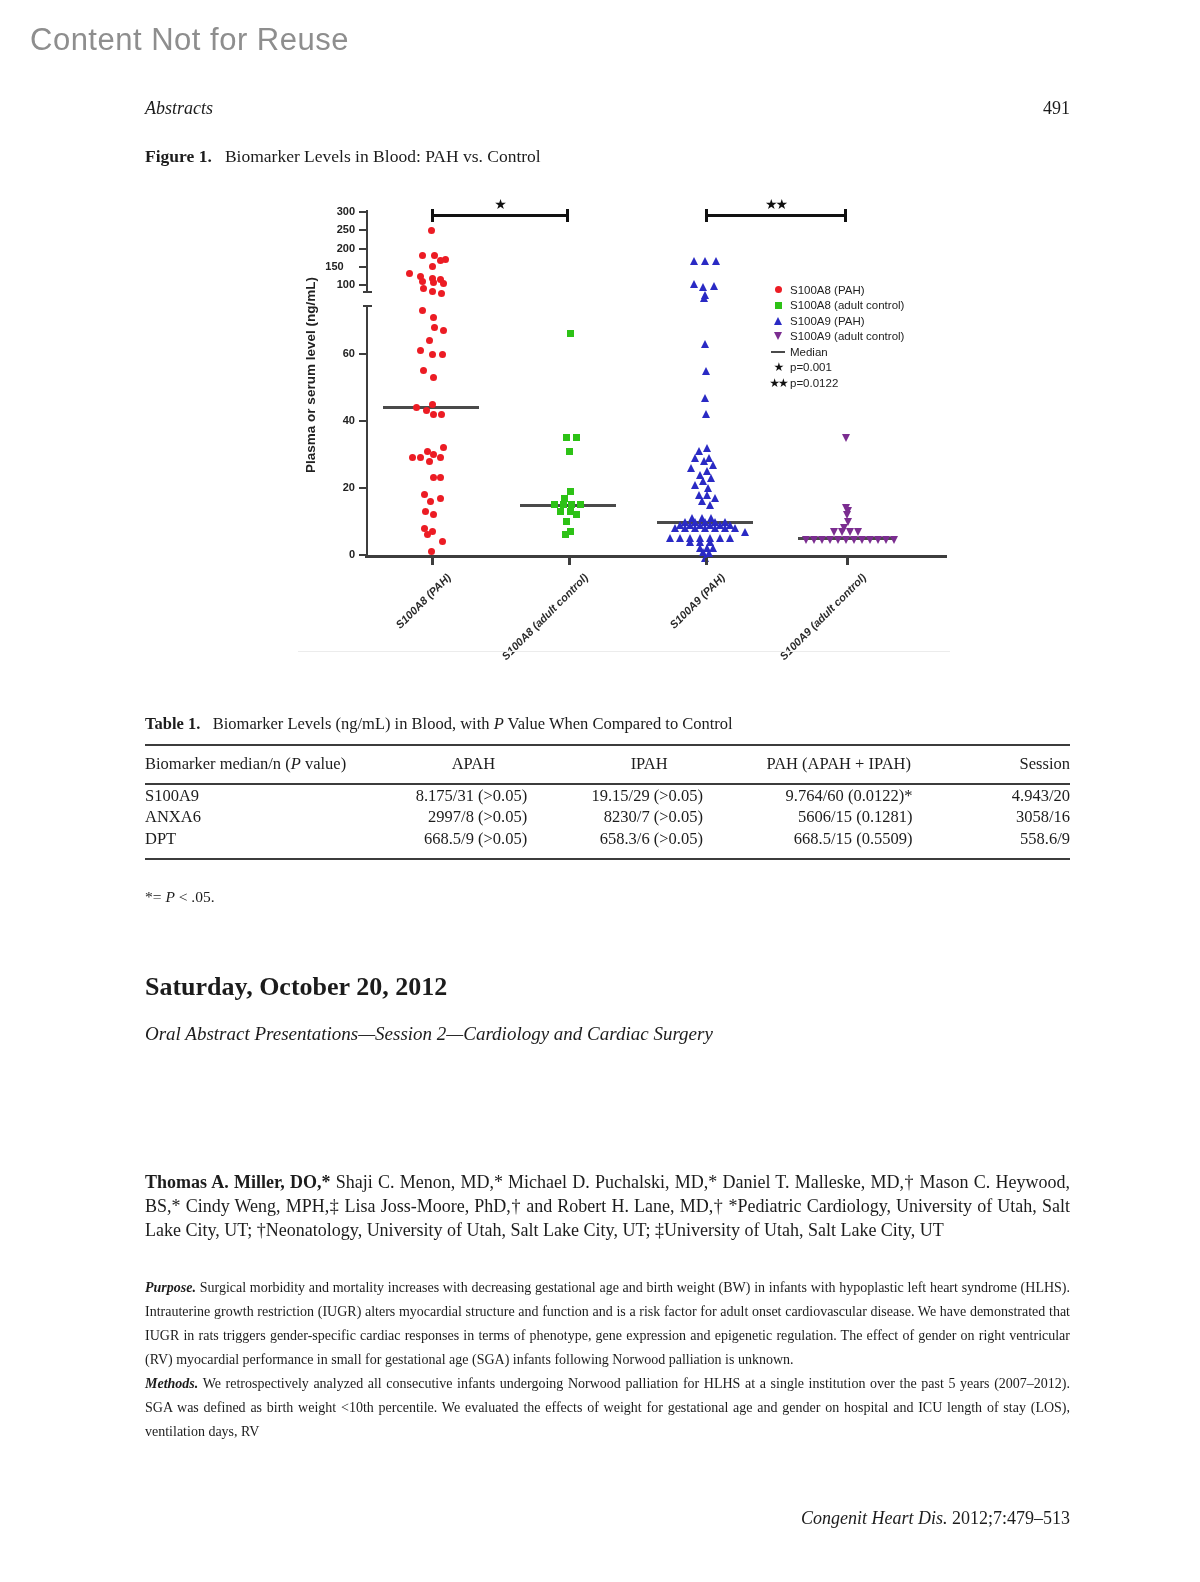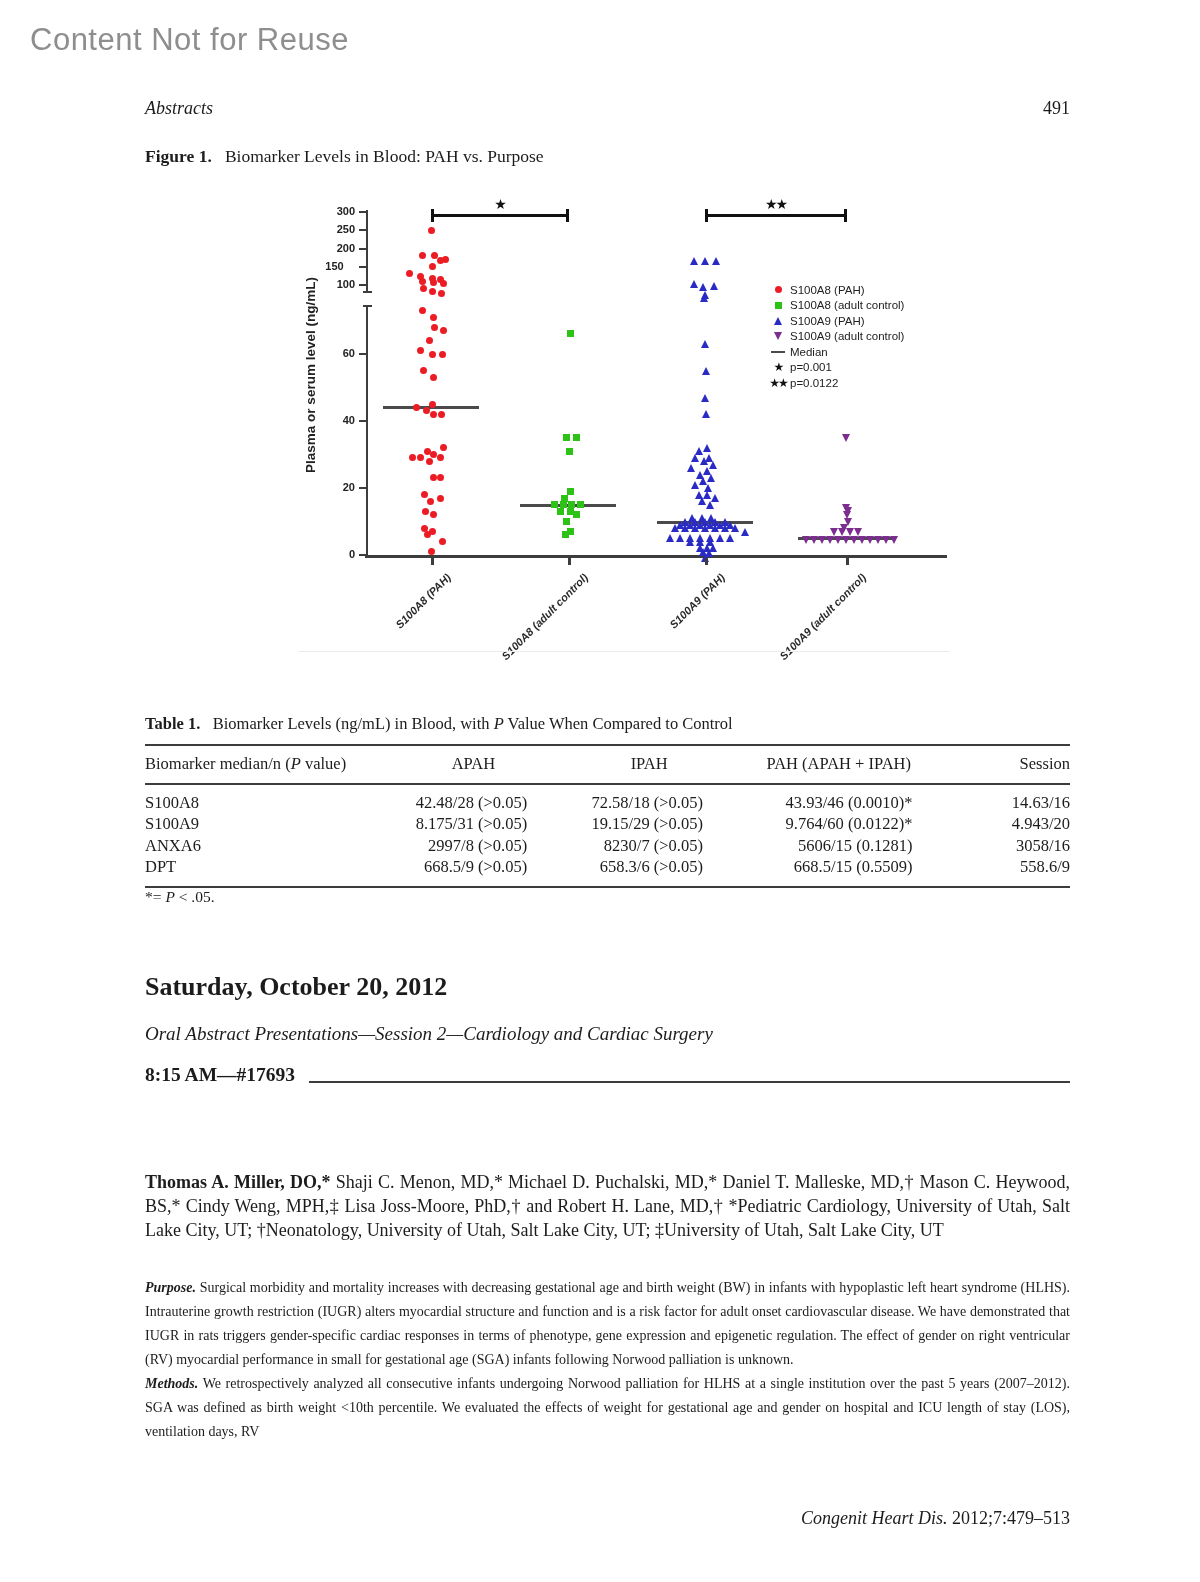--- a/index.html
+++ b/index.html
@@ -89,21 +89,21 @@
   <div class="abs watermark">Content Not for Reuse</div>
 
   <div class="abs runhead">
     <span class="rtitle">Abstracts</span>
     <span>491</span>
   </div>
 
   <div class="abs figcap">
     <b>Figure 1.</b>
     <span>&nbsp;</span>
-    <span>Biomarker Levels in Blood: PAH vs. Purpose</span>
+    <span>Biomarker Levels in Blood: PAH vs. Control</span>
   </div>
 
   <div class="abs" id="plot">
       <div class="vline" style="left: 68px; top: 20px; height: 83px;"></div>
       <div class="vline" style="left: 68px; top: 115px; height: 252px;"></div>
       <div class="hcap" style="left: 65px; top: 101px; width: 9px;"></div>
       <div class="hcap" style="left: 65px; top: 115px; width: 9px;"></div>
       <div class="xaxis" style="left: 67px; top: 365px; width: 582px;"></div>
       <div class="tick" style="left: 61px; top: 21px; width: 7px;"></div>
       <div class="ylab" style="left: 0px; width: 57px; top: 15px;">300</div>
@@ -353,27 +353,20 @@
       <thead>
         <tr>
           <th class="c0"><span>Biomarker median/n (</span><i class="pv">P</i><span> value)</span></th>
           <th class="c1">APAH</th>
           <th class="c2">IPAH</th>
           <th class="c3">PAH (APAH + IPAH)</th>
           <th class="c4">Session</th>
         </tr>
       </thead>
       <tbody>
-        <tr class="first">
-          <td class="c0">S100A8</td>
-          <td class="c1">42.48/28 (&gt;0.05)</td>
-          <td class="c2">72.58/18 (&gt;0.05)</td>
-          <td class="c3">43.93/46 (0.0010)*</td>
-          <td class="c4">14.63/16</td>
-        </tr>
         <tr>
           <td class="c0">S100A9</td>
           <td class="c1">8.175/31 (&gt;0.05)</td>
           <td class="c2">19.15/29 (&gt;0.05)</td>
           <td class="c3">9.764/60 (0.0122)*</td>
           <td class="c4">4.943/20</td>
         </tr>
         <tr>
           <td class="c0">ANXA6</td>
           <td class="c1">2997/8 (&gt;0.05)</td>
@@ -392,24 +385,20 @@
     </table>
   </div>
 
   <div class="abs tfoot">
     <span>*= </span><i class="pv">P</i><span> &lt; .05.</span>
   </div>
 
   <div class="abs sessdate">Saturday, October 20, 2012</div>
   <div class="abs sesstitle">Oral Abstract Presentations—Session 2—Cardiology and Cardiac Surgery</div>
 
-  <div class="abs timeline">
-    <span class="t">8:15 AM—#17693</span>
-    <span class="rule"></span>
-  </div>
 
 
   <div class="abs authors">
     <span class="lead">Thomas A. Miller, DO,*</span><span> Shaji C. Menon, MD,* Michael D. Puchalski, MD,* Daniel T. Malleske, MD,† Mason C. Heywood, BS,* Cindy Weng, MPH,‡ Lisa Joss-Moore, PhD,† and Robert H. Lane, MD,† *Pediatric Cardiology, University of Utah, Salt Lake City, UT; †Neonatology, University of Utah, Salt Lake City, UT; ‡University of Utah, Salt Lake City, UT</span>
   </div>
 
   <div class="abs bodytext">
     <div>
       <span class="lead">Purpose.</span><span> Surgical morbidity and mortality increases with decreasing gestational age and birth weight (BW) in infants with hypoplastic left heart syndrome (HLHS). Intrauterine growth restriction (IUGR) alters myocardial structure and function and is a risk factor for adult onset cardiovascular disease. We have demonstrated that IUGR in rats triggers gender-specific cardiac responses in terms of phenotype, gene expression and epigenetic regulation. The effect of gender on right ventricular (RV) myocardial performance in small for gestational age (SGA) infants following Norwood palliation is unknown.</span>
     </div>

